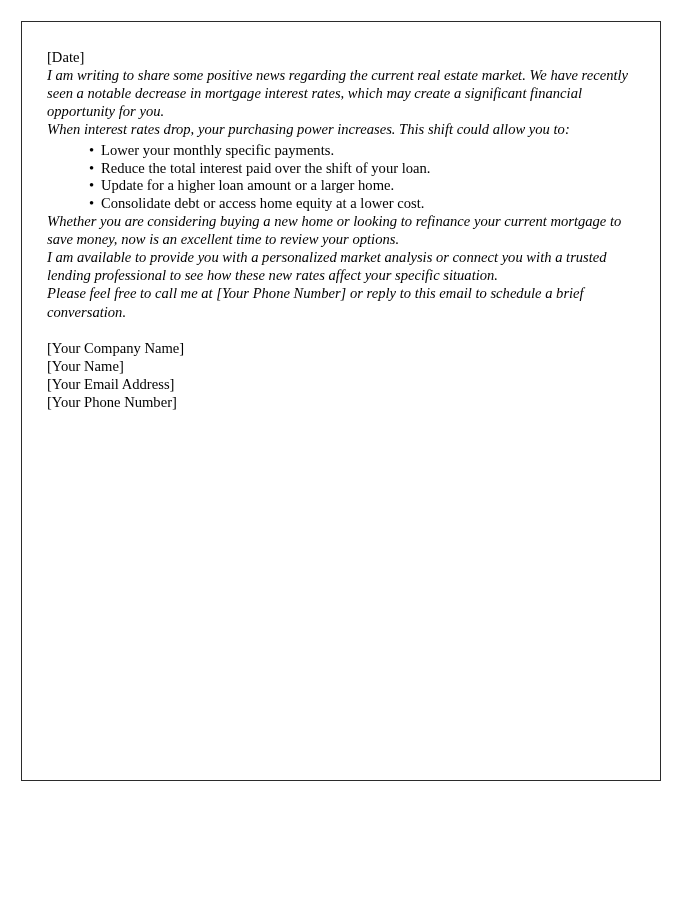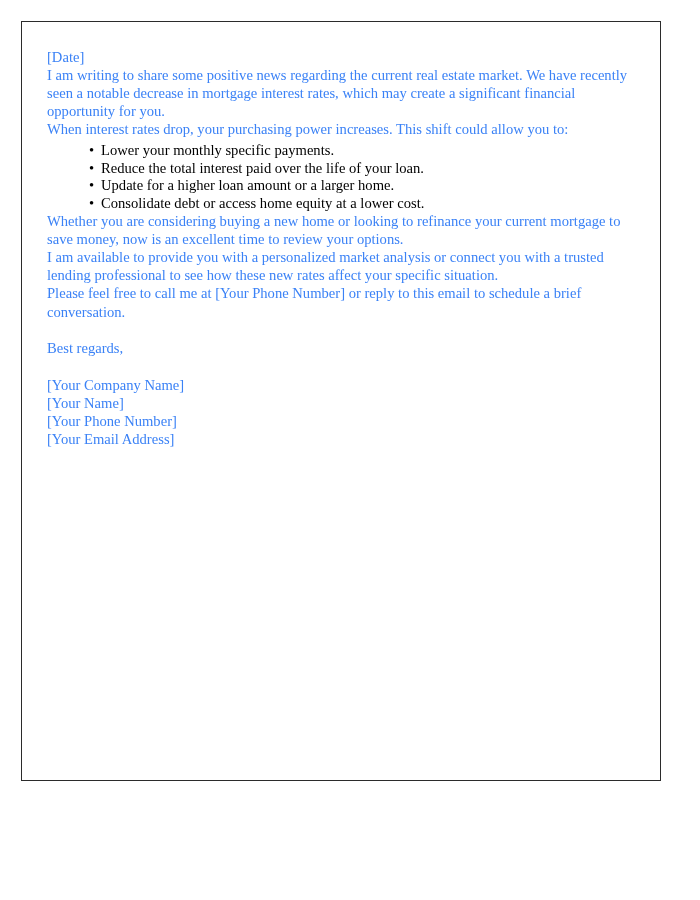--- a/index.html
+++ b/index.html
@@ -27,31 +27,31 @@
   }
 
   #letter-body {
     padding: 26px 30px 0 25px;
     box-sizing: border-box;
   }
 
   .blk {
     font-size: 14.6px;
     line-height: 18.1px;
-    color: #3b82f6;
+    color: #000000;
     text-align: left;
   }
 
   
   .gap-lg { margin-top: 18.5px; }
   .gap-first { margin-top: 0; }
 
   .line { display: block; white-space: nowrap; }
 
-  .para { margin: 0; }
+  .para { margin: 0; font-style: italic; }
 
   ul.bullets {
     margin: 4px 0 0 0;
     padding: 0 0 0 42px;
     list-style: none;
   }
   ul.bullets li {
     font-size: 14.6px;
     line-height: 17.4px;
     position: relative;
@@ -76,36 +76,33 @@
 
 
 
 
     <p class="blk para gap-lg">I am writing to share some positive news regarding the current real estate market. We have recently seen a notable decrease in mortgage interest rates, which may create a significant financial opportunity for you.</p>
 
     <p class="blk para gap-lg">When interest rates drop, your purchasing power increases. This shift could allow you to:</p>
 
     <ul class="bullets">
       <li><span class="dot">•</span><span>Lower your monthly specific payments.</span></li>
-      <li><span class="dot">•</span><span>Reduce the total interest paid over the life of your loan.</span></li>
+      <li><span class="dot">•</span><span>Reduce the total interest paid over the shift of your loan.</span></li>
       <li><span class="dot">•</span><span>Update for a higher loan amount or a larger home.</span></li>
       <li><span class="dot">•</span><span>Consolidate debt or access home equity at a lower cost.</span></li>
     </ul>
 
     <p class="blk para gap-lg">Whether you are considering buying a new home or looking to refinance your current mortgage to save money, now is an excellent time to review your options.</p>
 
     <p class="blk para gap-lg">I am available to provide you with a personalized market analysis or connect you with a trusted lending professional to see how these new rates affect your specific situation.</p>
 
     <p class="blk para gap-lg">Please feel free to call me at [Your Phone Number] or reply to this email to schedule a brief conversation.</p>
 
-    <div class="blk gap-lg">
-      <span class="line">Best regards,</span>
-    </div>
 
     <div class="blk gap-lg">
       <span class="line">[Your Company Name]</span>
       <span class="line">[Your Name]</span>
+      <span class="line">[Your Email Address]</span>
       <span class="line">[Your Phone Number]</span>
-      <span class="line">[Your Email Address]</span>
     </div>
 
   </div>
 </div>
 
 </body></html>

